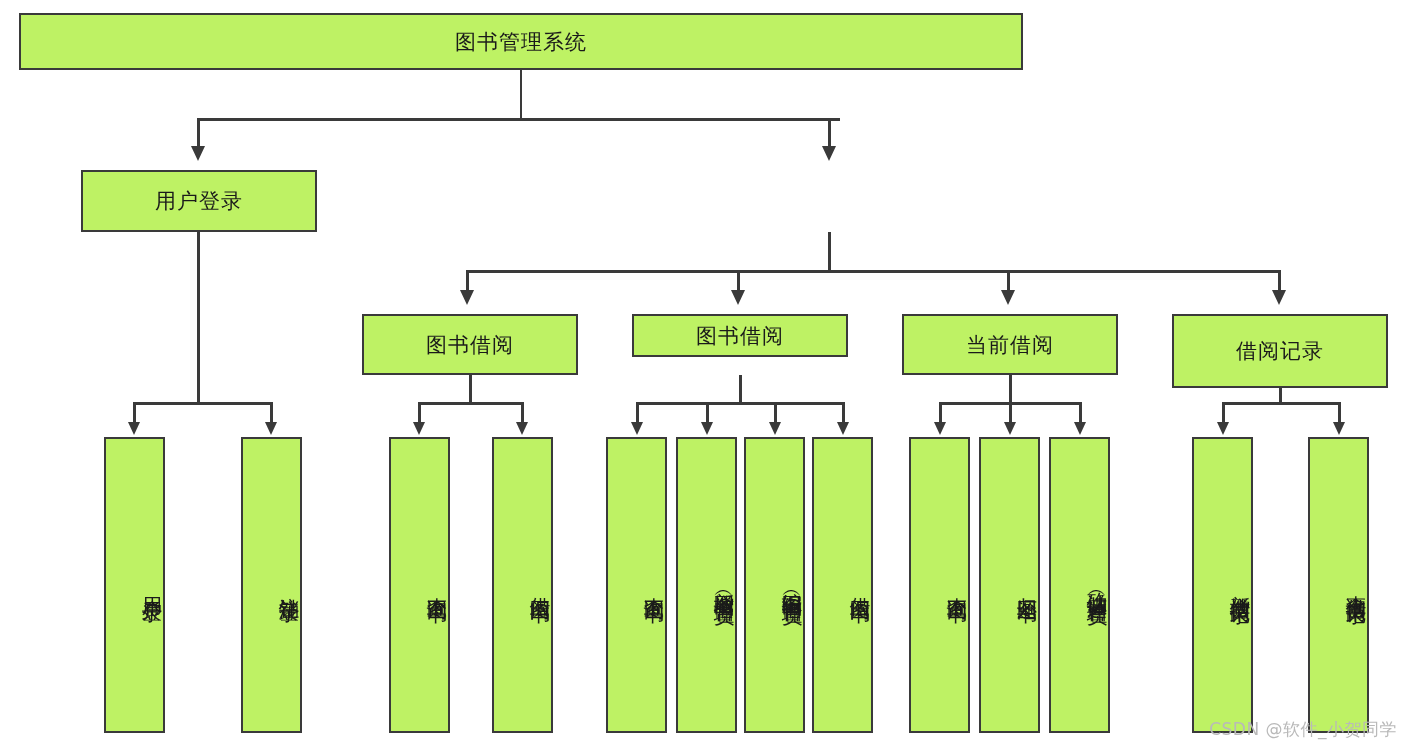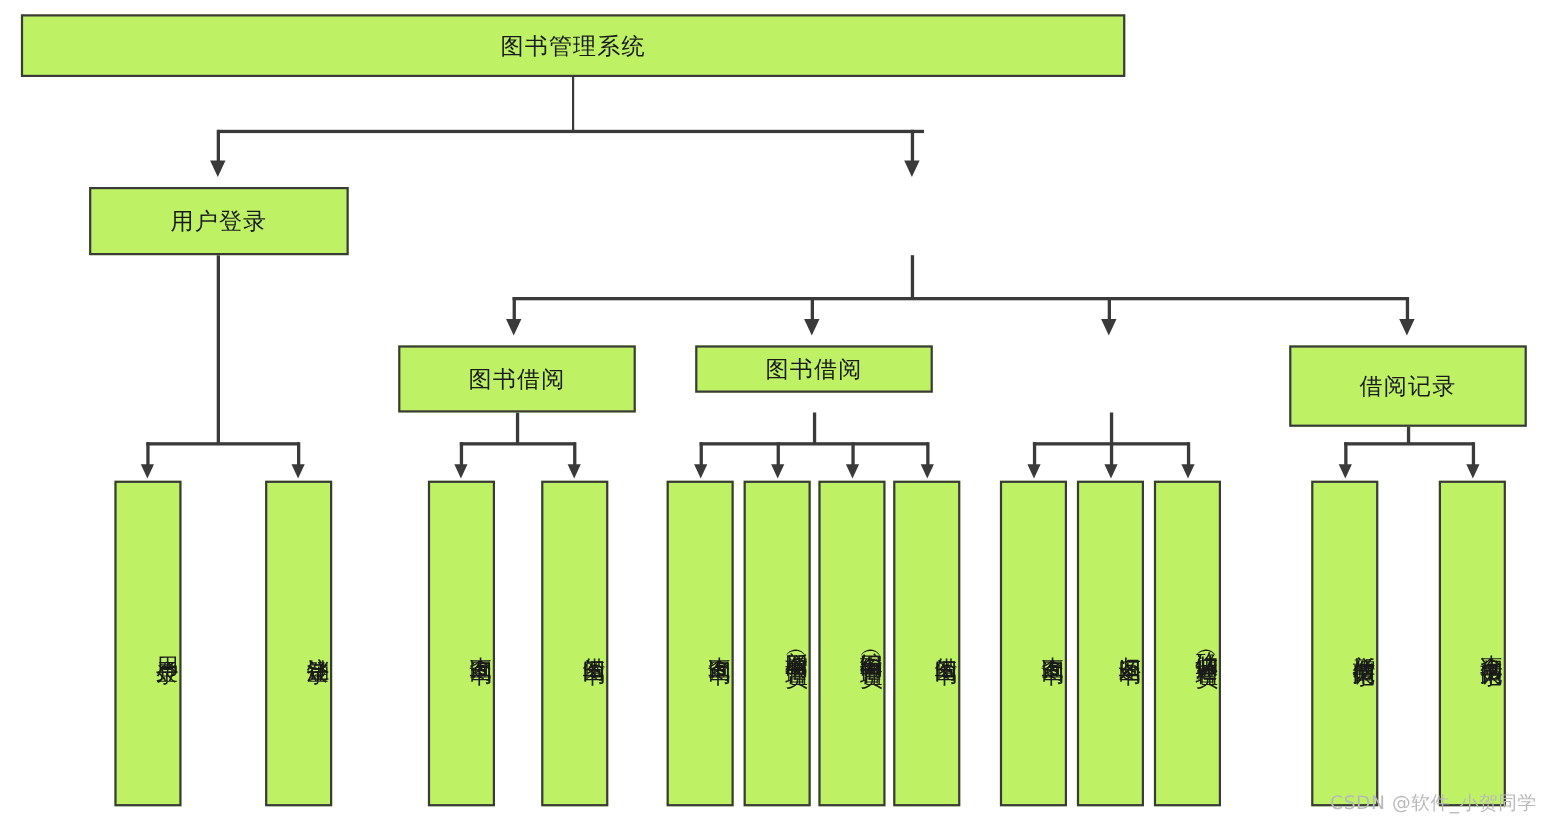--- a/index.html
+++ b/index.html
@@ -120,20 +120,23 @@
   <div class="arrow" style="left:1001px; top:290px;"></div>
   <div class="edge vline" style="left:1278px; top:270px; height:22px;"></div>
   <div class="arrow" style="left:1272px; top:290px;"></div>
 
   <div class="node h" style="left:362px; top:314px; width:216px; height:61px;">
     <span class="lbl">图书借阅</span>
   </div>
   <div class="node h" style="left:632px; top:314px; width:216px; height:43px;">
     <span class="lbl">图书借阅</span>
   </div>
+  <div class="node h" style="left:902px; top:314px; width:216px; height:61px;">
+    <span class="lbl">当前借阅</span>
+  </div>
   <div class="node h" style="left:1172px; top:314px; width:216px; height:74px;">
     <span class="lbl">借阅记录</span>
   </div>
 
   <div class="edge vline" style="left:469px; top:375px; height:29px;"></div>
   <div class="edge hline" style="left:418px; top:402px; width:105px;"></div>
   <div class="edge vline" style="left:418px; top:402px; height:22px;"></div>
   <div class="arrow slim" style="left:413px; top:422px;"></div>
   <div class="edge vline" style="left:521px; top:402px; height:22px;"></div>
   <div class="arrow slim" style="left:516px; top:422px;"></div>

